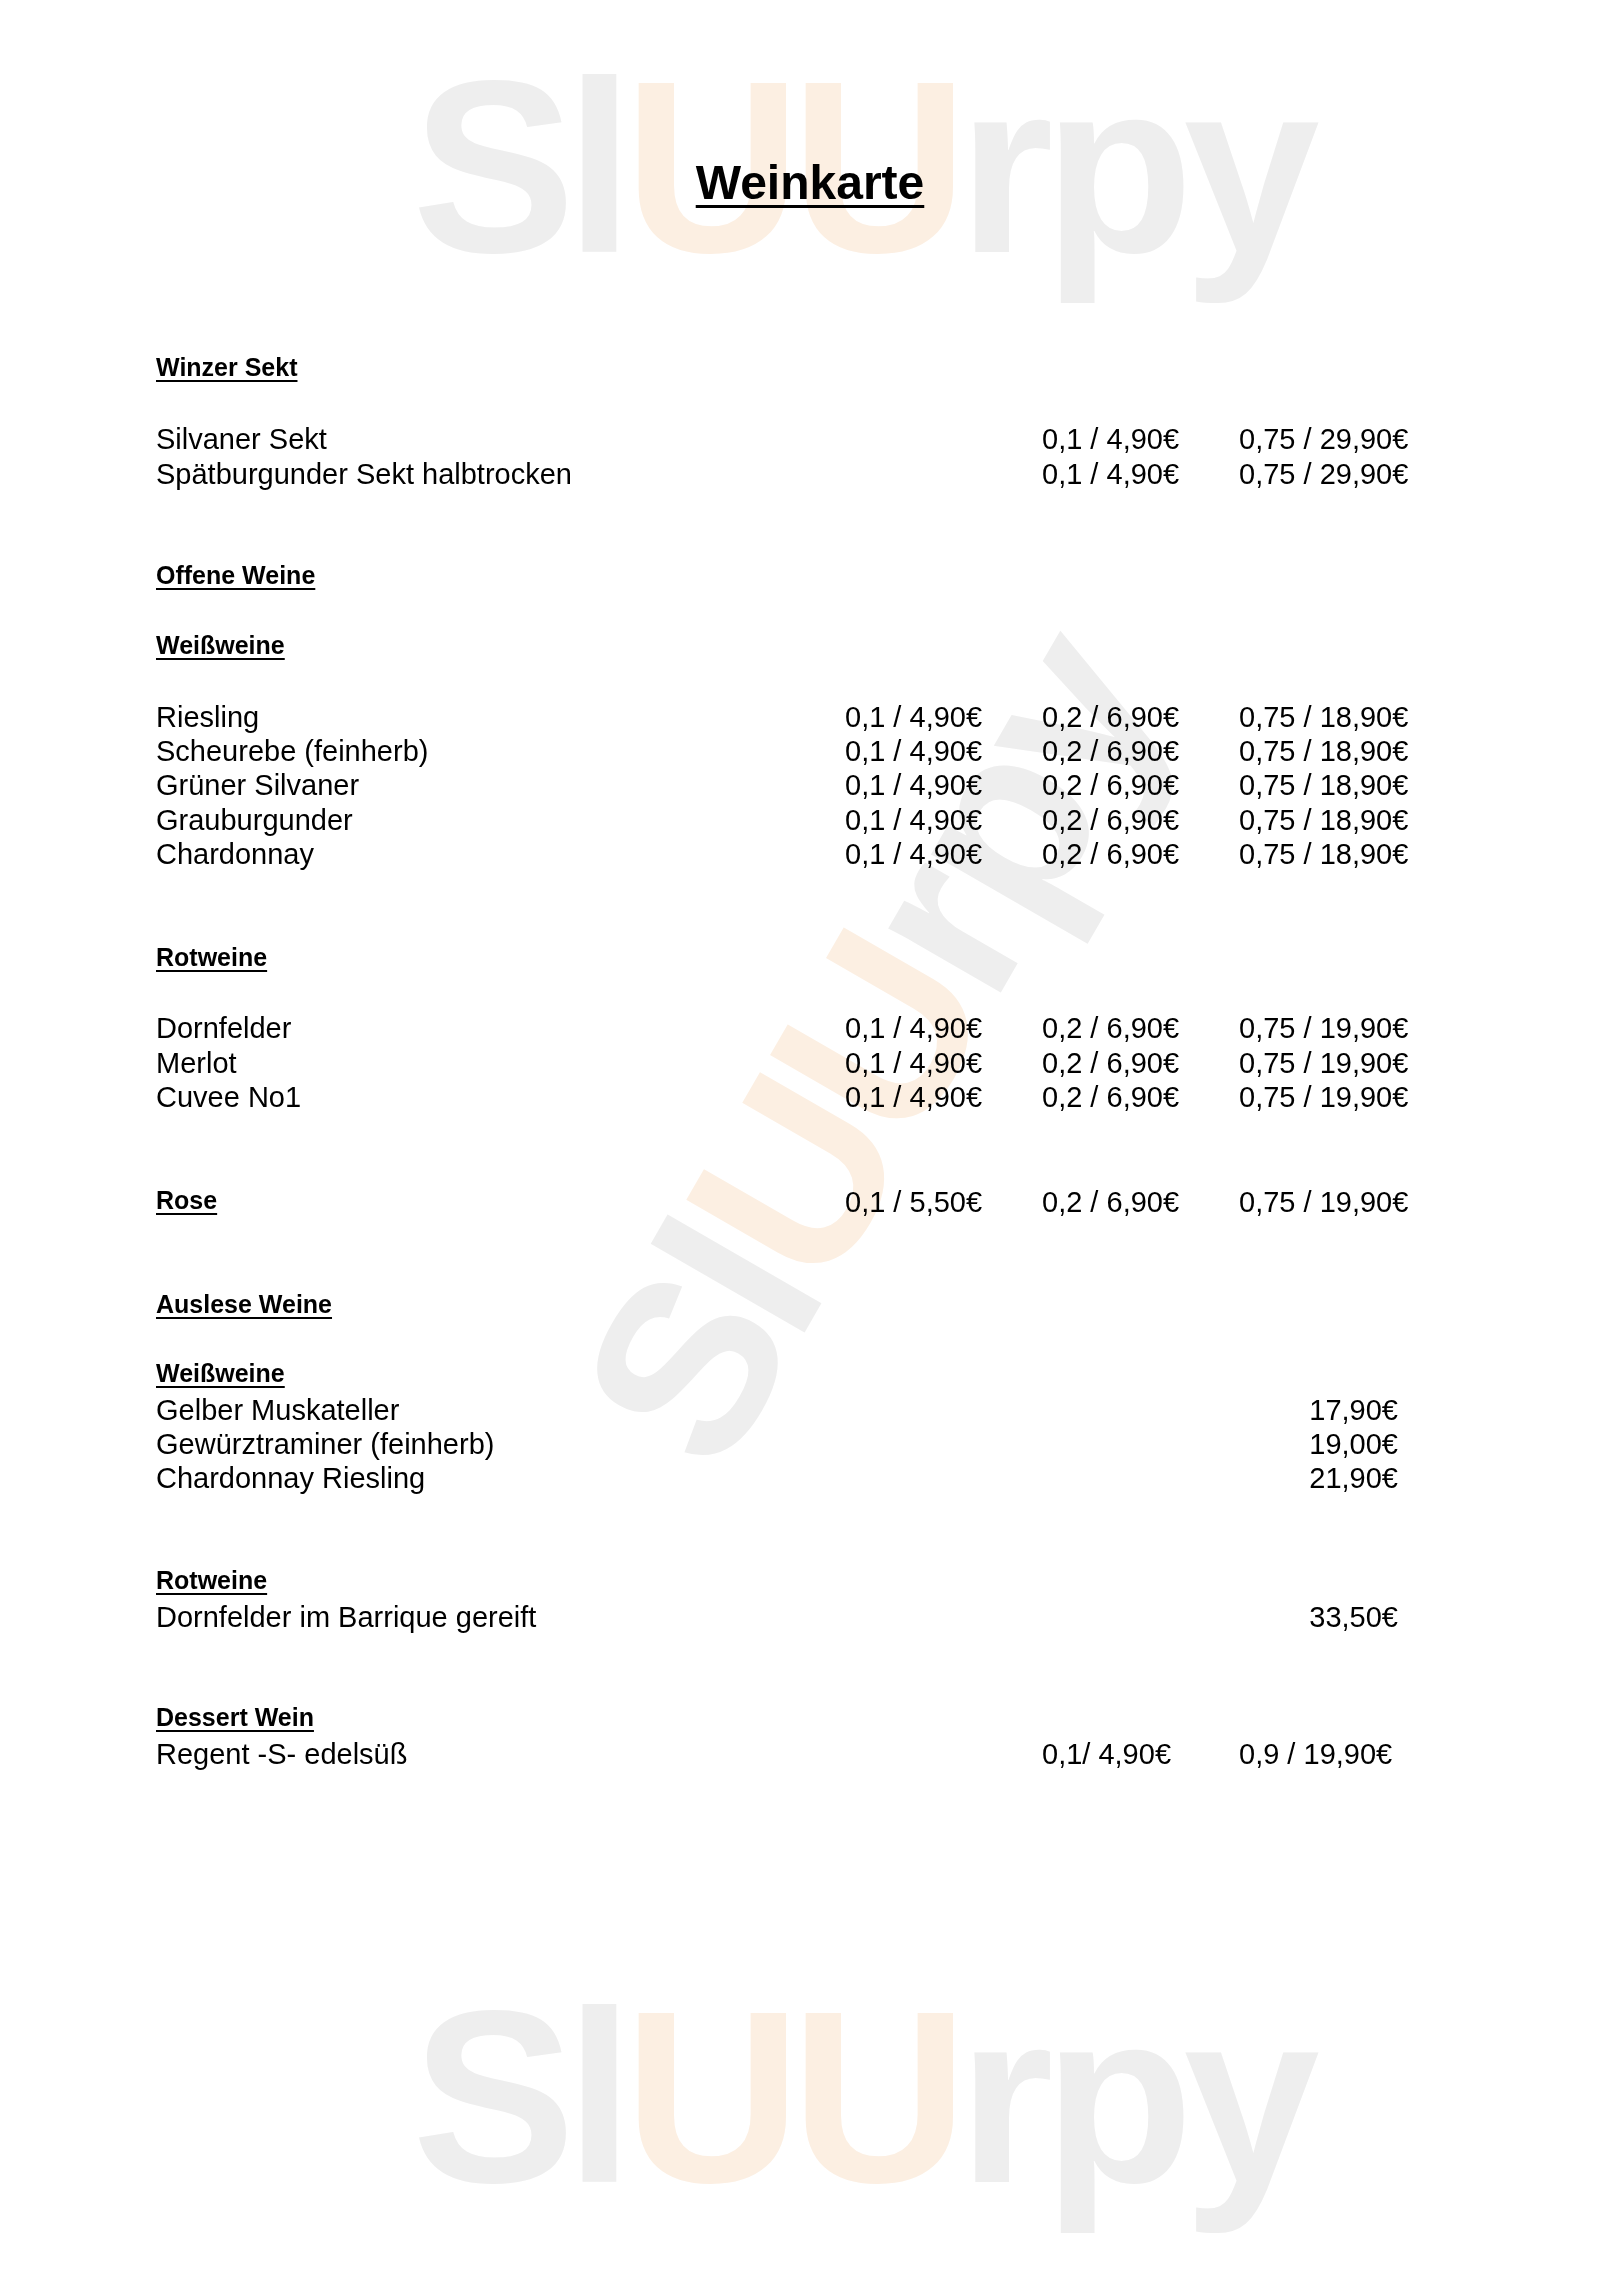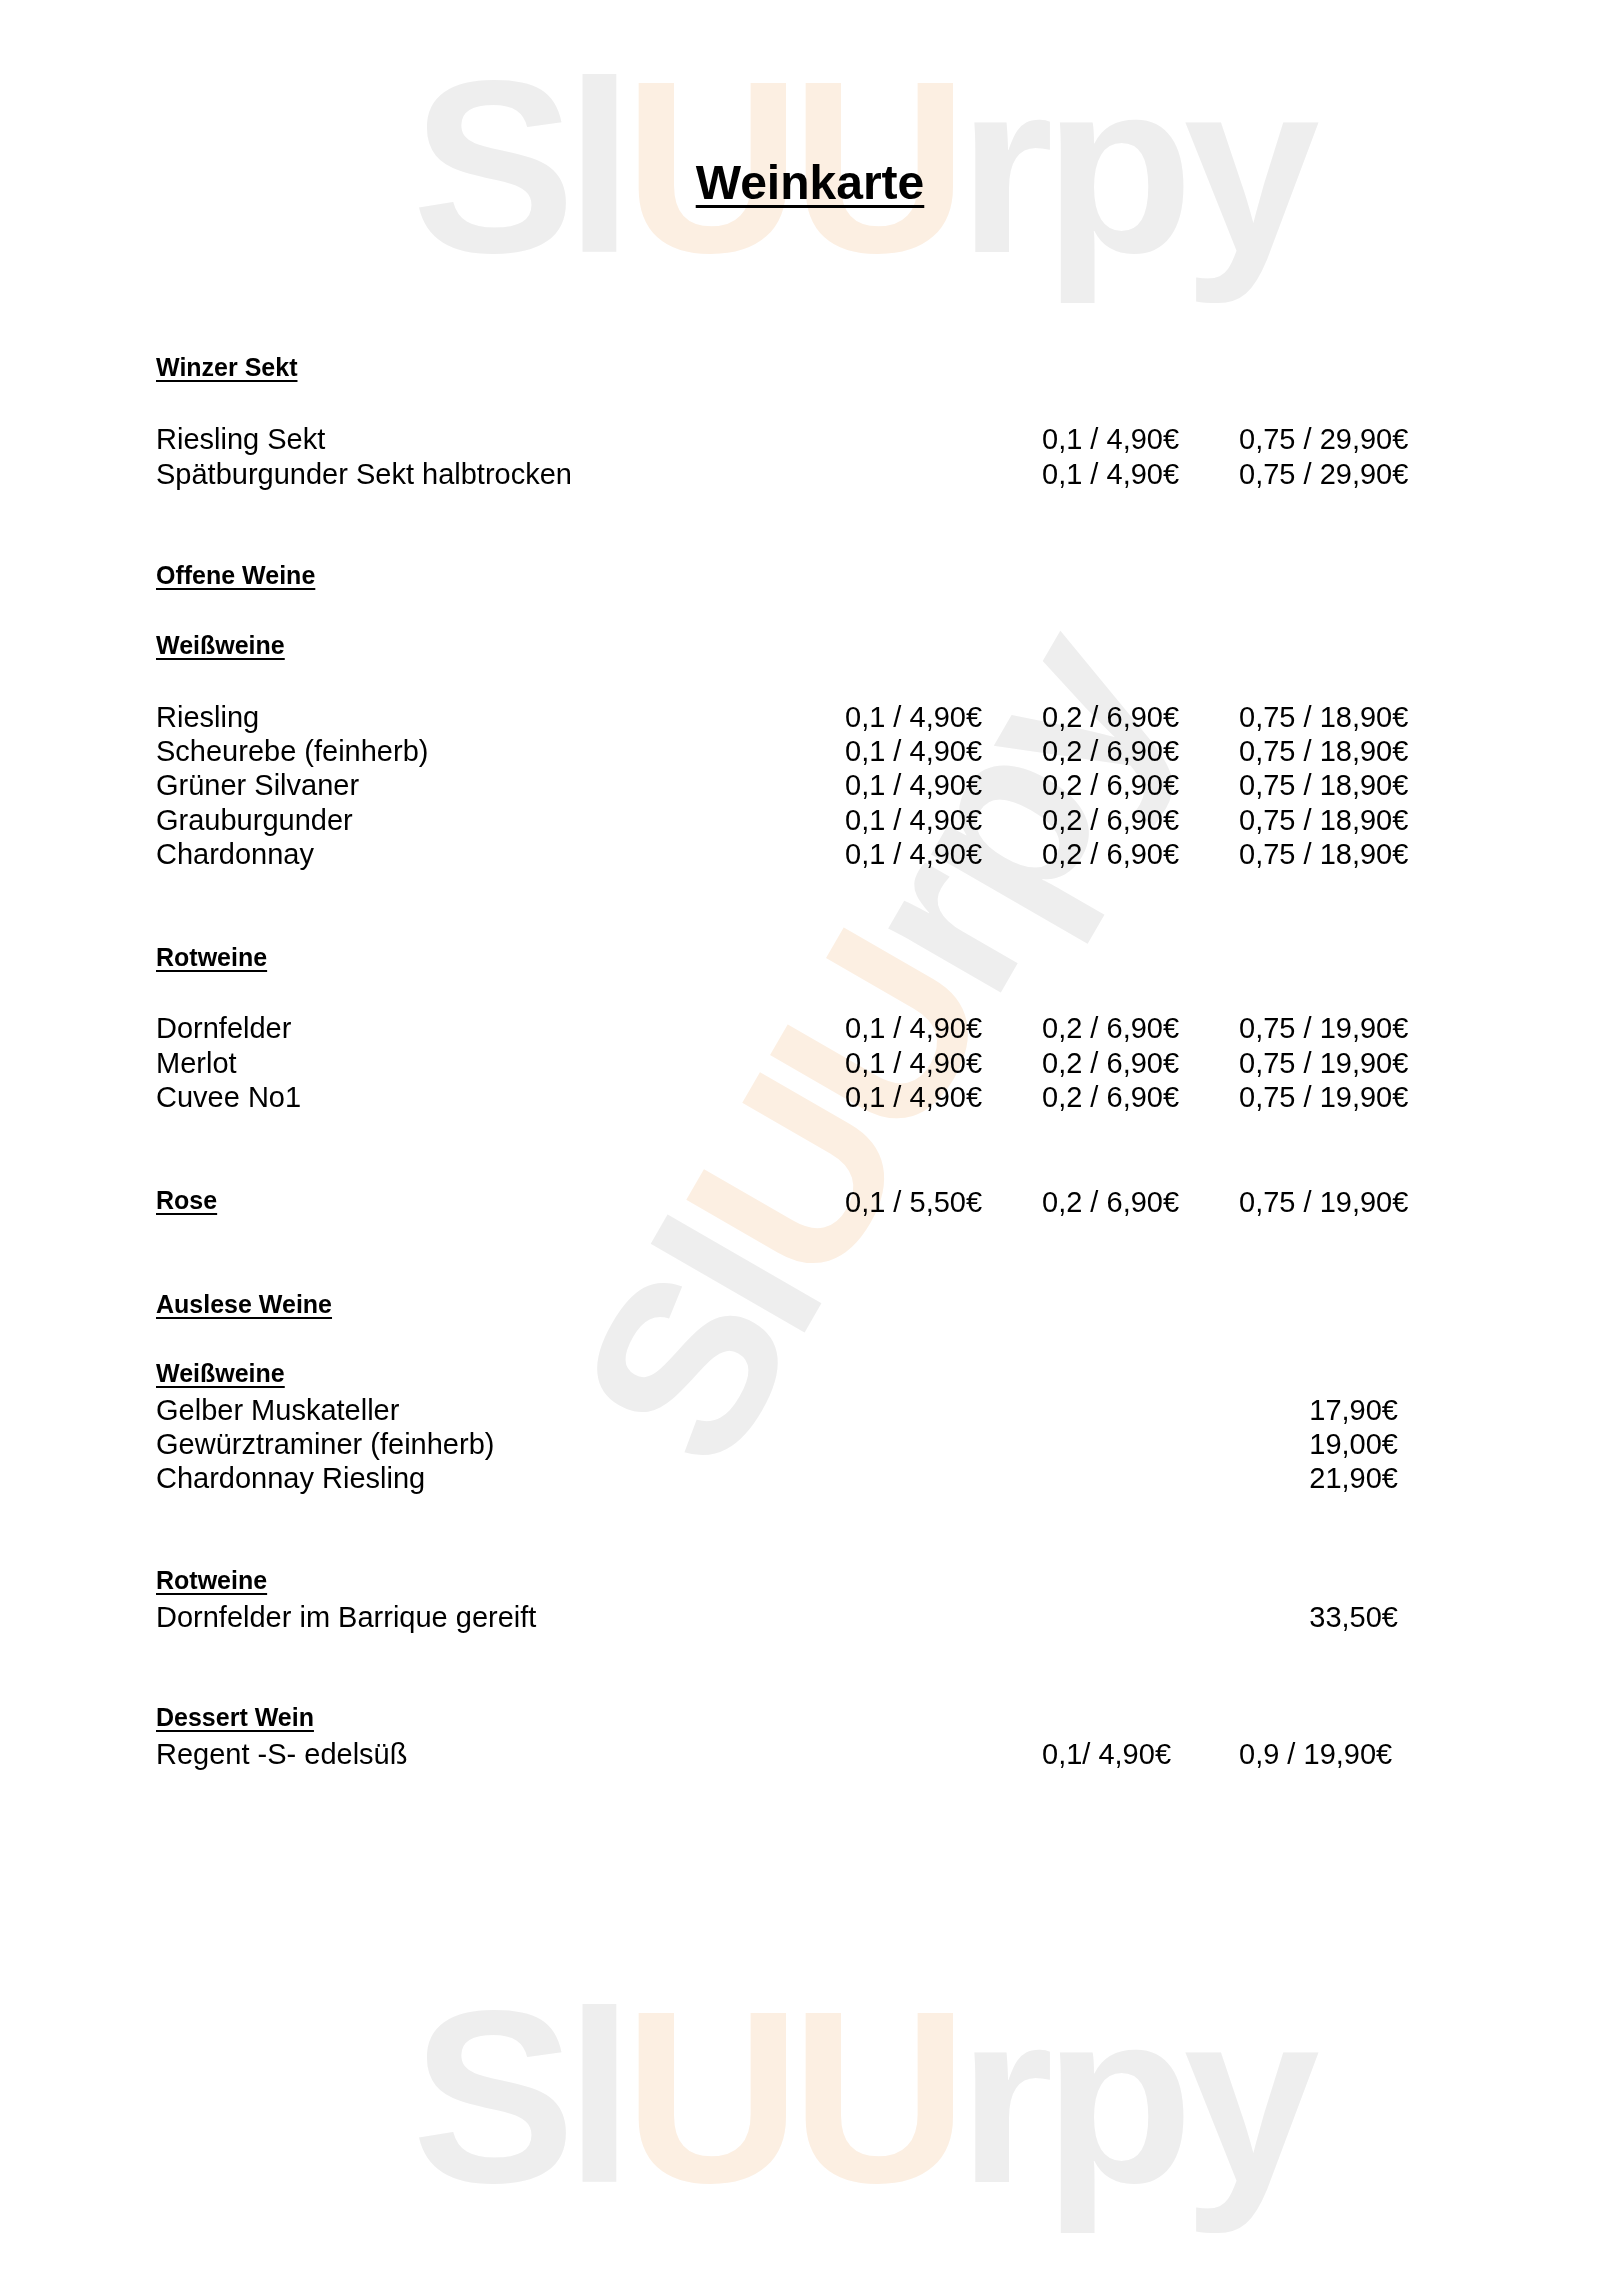--- a/index.html
+++ b/index.html
@@ -28,21 +28,21 @@
   <span class="g">Sl</span><span class="o">UU</span><span class="g">rpy</span>
 </div>
 <div class="wm" style="left:412px;top:1950px;font-size:245px;line-height:294px;letter-spacing:-9.8px;">
   <span class="g">Sl</span><span class="o">UU</span><span class="g">rpy</span>
 </div>
 
 <div class="title"><span>Weinkarte</span></div>
 
 <div class="h" style="top:353px">Winzer Sekt</div>
 <div class="row" style="top:423px">
-  <span class="name">Riesling Sekt</span>
+  <span class="name">Silvaner Sekt</span>
   <span class="c c2"><span>0,1 / </span><b>4,90€</b></span>
   <span class="c c3"><span>0,75 / </span><b>29,90€</b></span>
 </div>
 <div class="row" style="top:458px">
   <span class="name">Spätburgunder Sekt halbtrocken</span>
   <span class="c c2"><span>0,1 / </span><b>4,90€</b></span>
   <span class="c c3"><span>0,75 / </span><b>29,90€</b></span>
 </div>
 
 <div class="h" style="top:561px">Offene Weine</div>

